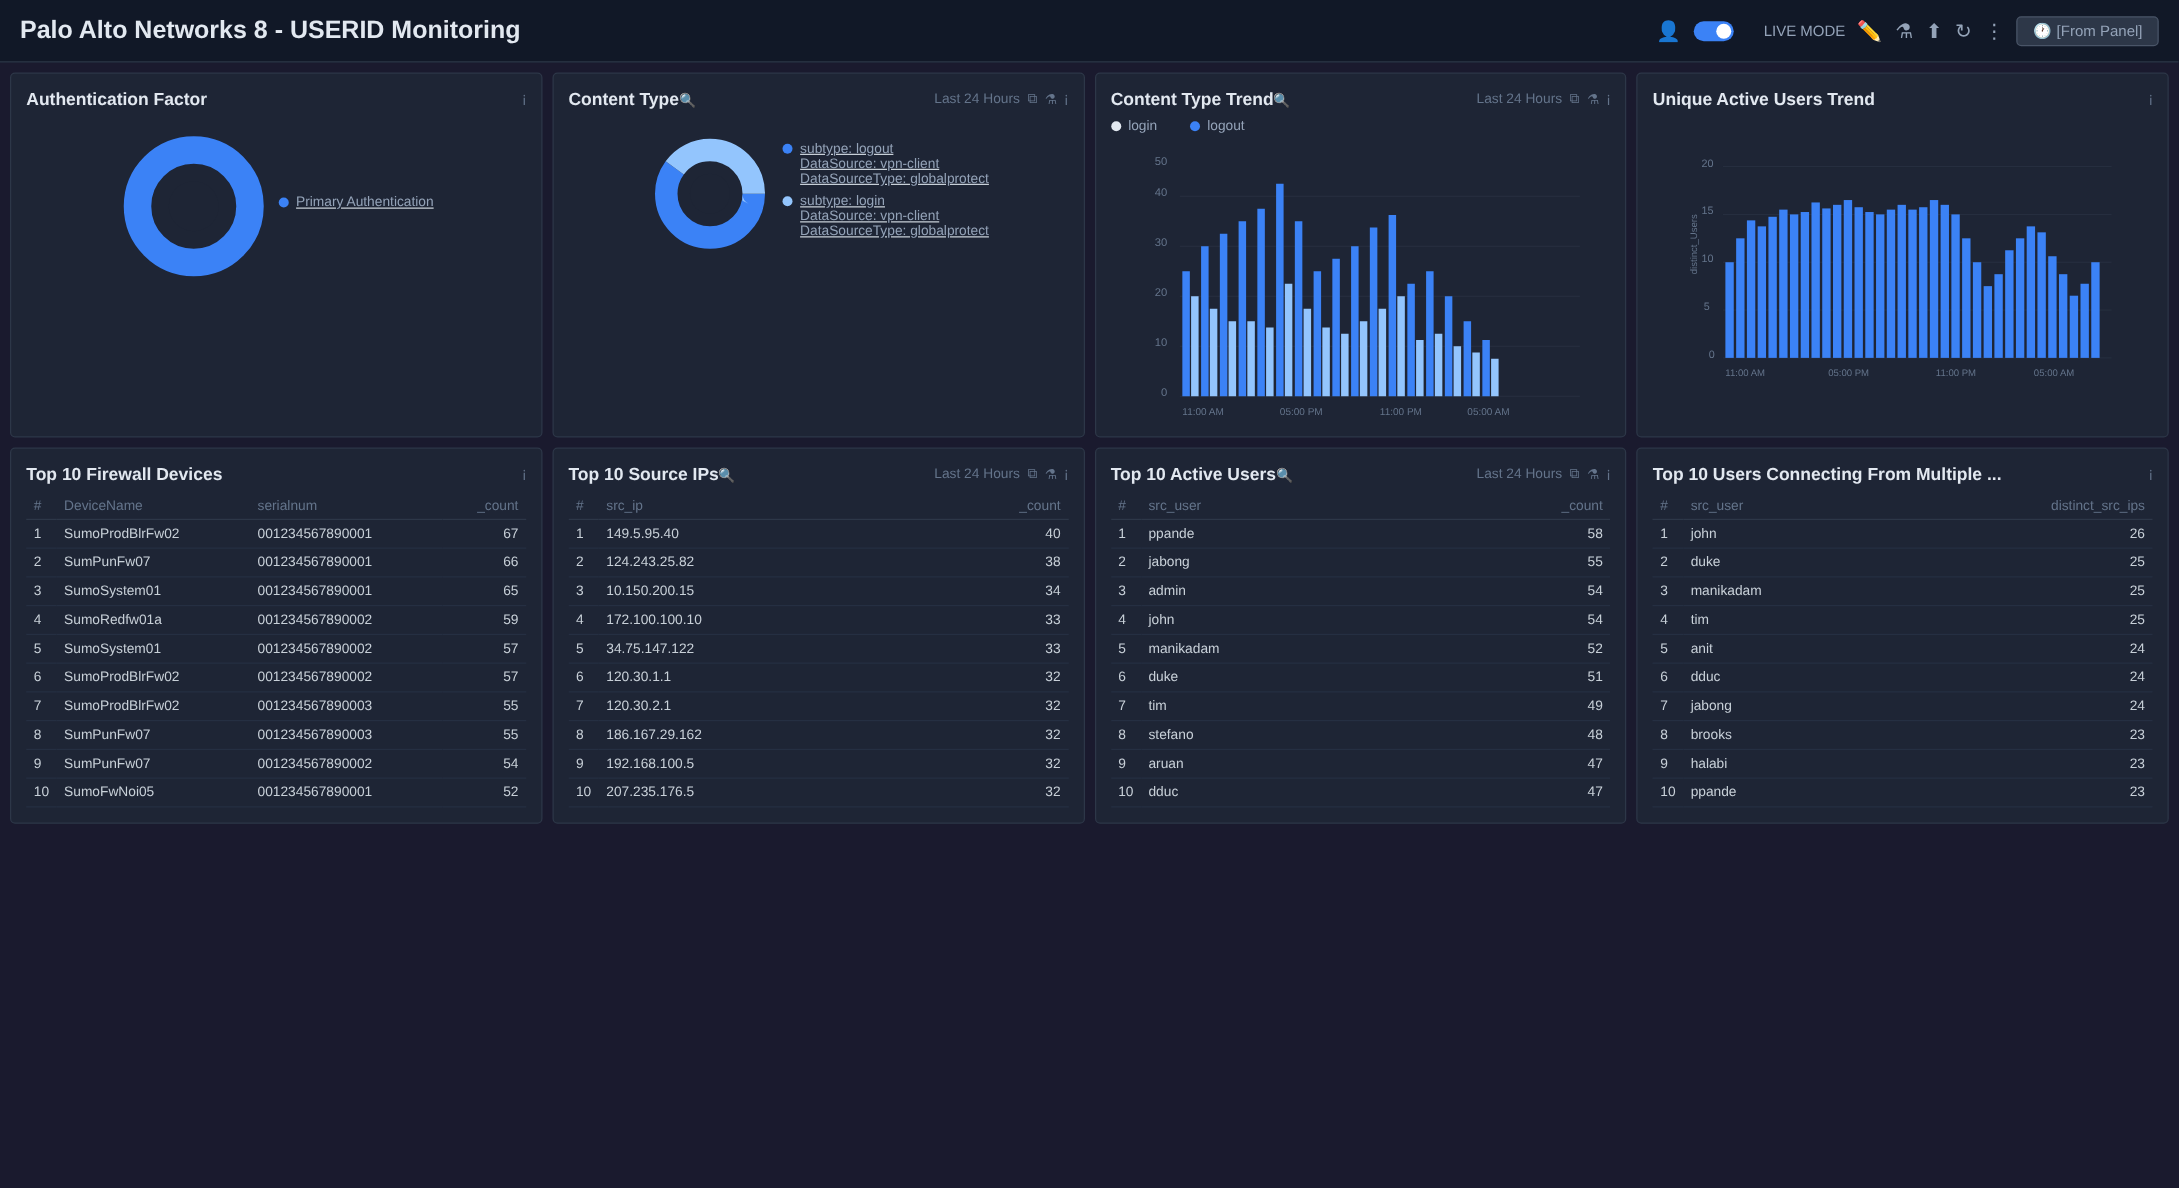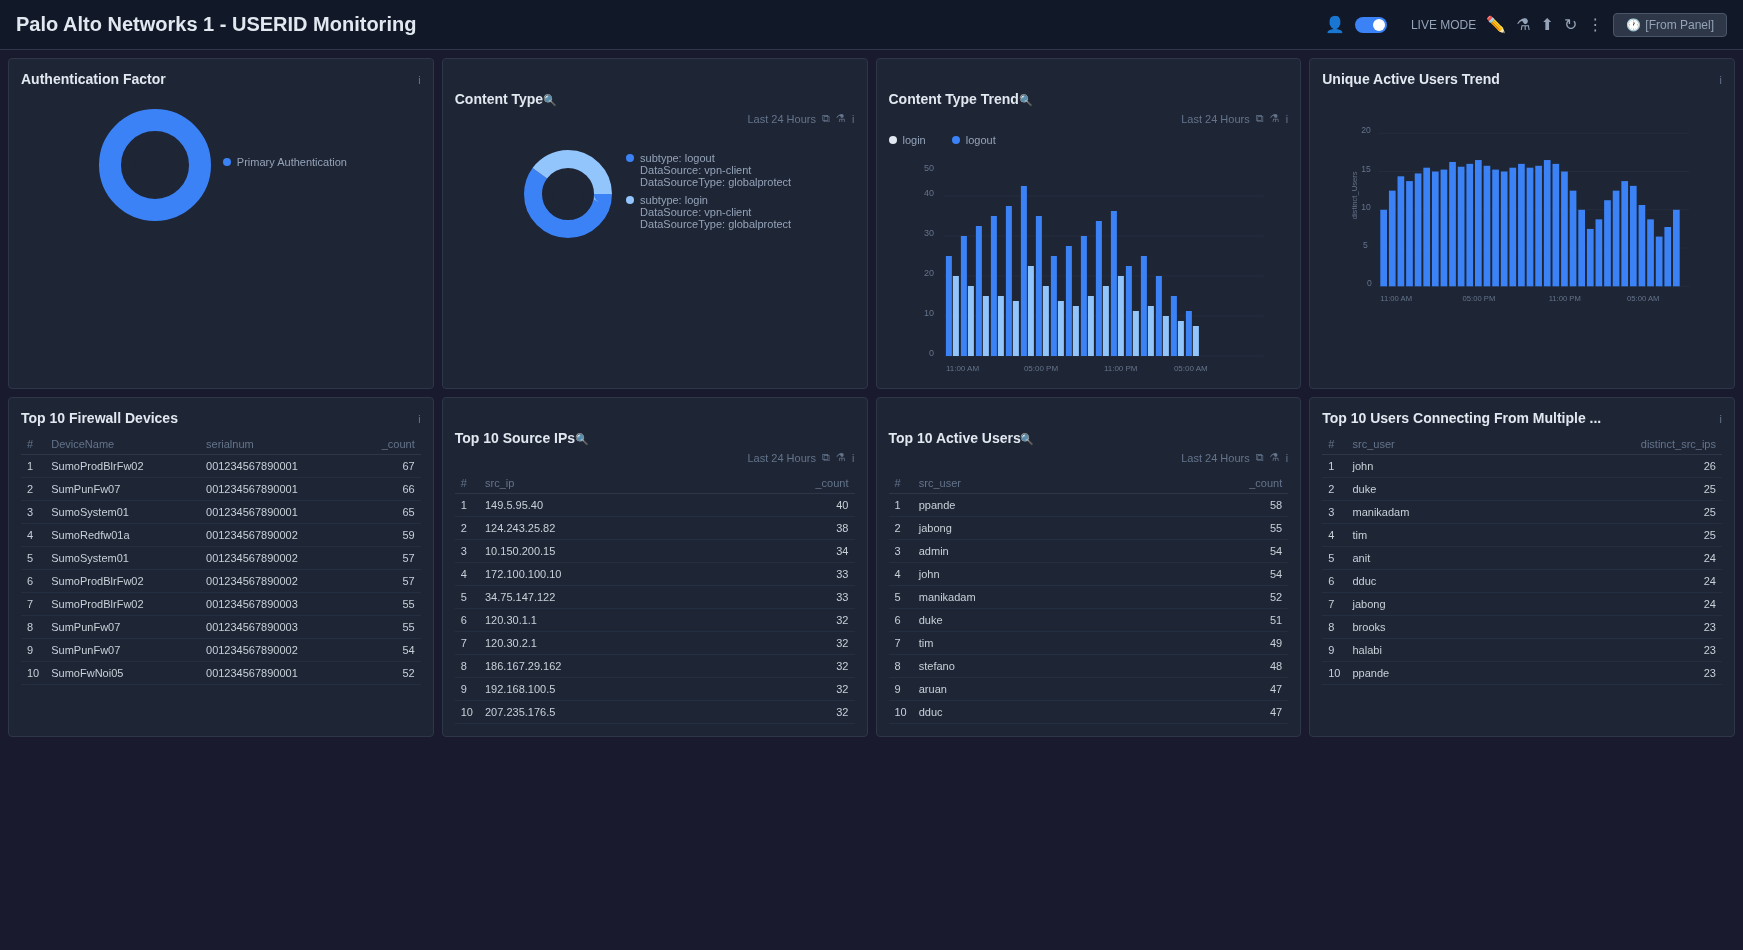--- a/index.html
+++ b/index.html
@@ -102,38 +102,38 @@
       display: flex;
       align-items: flex-end;
       gap: 0;
     }
     .card-controls {
       display: flex;
       align-items: center;
       gap: 6px;
       color: #64748b;
       font-size: 11px;
-      margin-top: 40px;
     }
     .info-icon {
       color: #64748b;
       font-size: 11px;
       cursor: pointer;
     }
     
     .chart-area {
       display: flex;
       align-items: center;
       justify-content: center;
       padding: 10px 0;
     }
     .donut-container {
       display: flex;
       align-items: center;
       gap: 8px;
+      text-decoration: underline;
     }
     .legend-item {
       display: flex;
       align-items: flex-start;
       gap: 6px;
       margin-bottom: 6px;
       font-size: 11px;
       color: #94a3b8;
     }
     .legend-dot {
@@ -180,21 +180,21 @@
     
     .trend-chart-container {
       position: relative;
       height: 220px;
     }
   </style>
 </head>
 <body>
 
 <header class="header">
-  <h1 class="header-title">Palo Alto Networks 1 - USERID Monitoring</h1>
+  <h1 class="header-title">Palo Alto Networks 8 - USERID Monitoring</h1>
   <div class="header-controls">
     <span class="header-icon">👤</span>
     <div class="live-toggle">
       <div class="toggle-switch"></div>
       <span>LIVE MODE</span>
     </div>
     <span class="header-icon">✏️</span>
     <span class="header-icon">⚗</span>
     <span class="header-icon">⬆</span>
     <span class="header-icon">↻</span>

